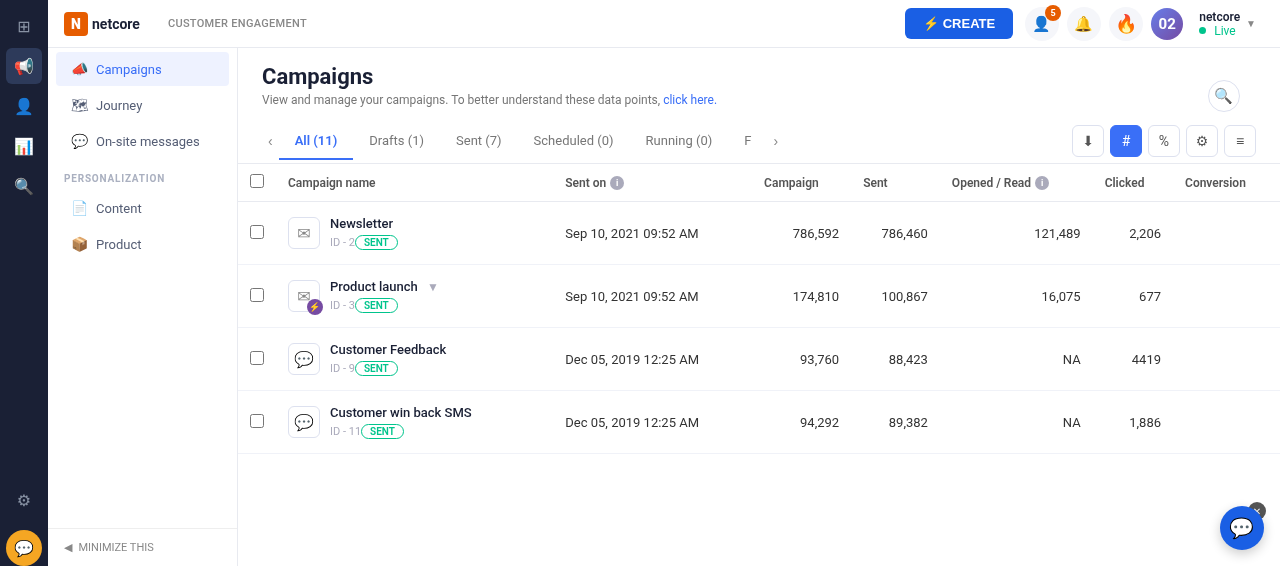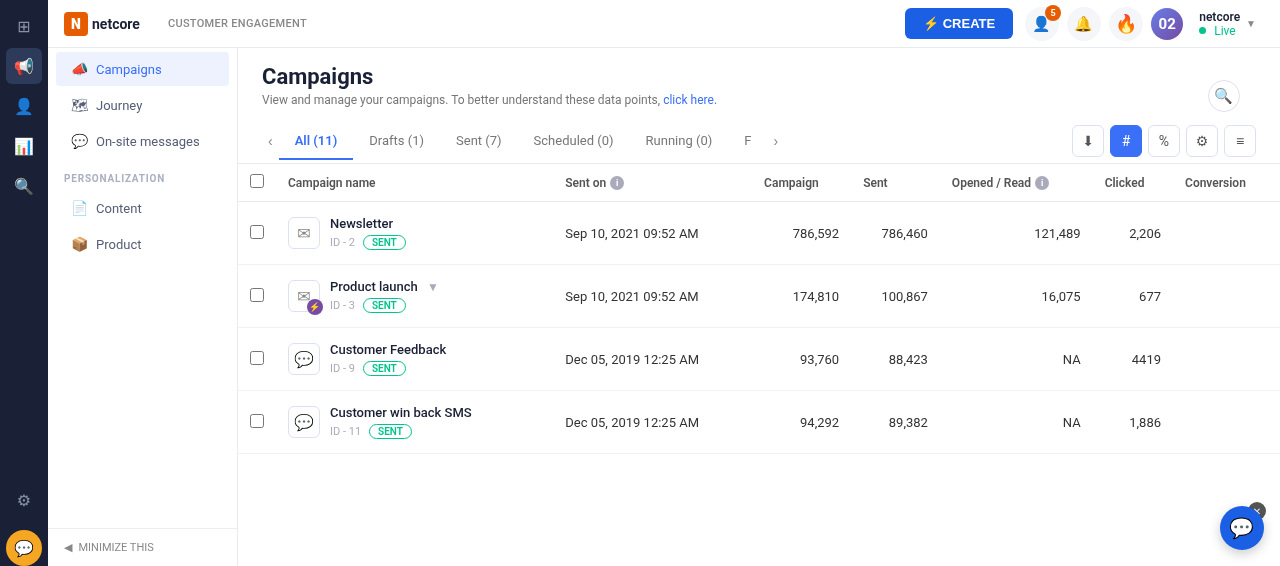--- a/index.html
+++ b/index.html
@@ -303,21 +303,20 @@
     .campaign-cell { min-width: 220px; }
     .campaign-name {
       font-size: 13px;
       font-weight: 500;
       color: #1a2035;
       margin-bottom: 4px;
     }
     .campaign-meta {
       display: flex;
       align-items: center;
-      gap: 8px;
     }
     .campaign-id {
       font-size: 11px;
       color: #aab;
     }
     .sent-badge {
       background: transparent;
       border: 1px solid #00c48c;
       color: #00c48c;
       font-size: 10px;

